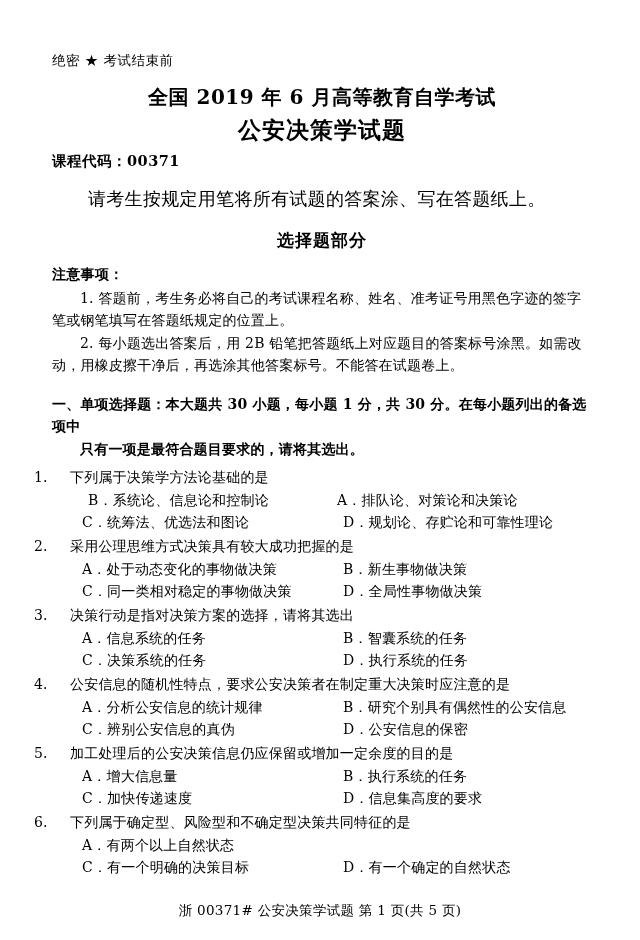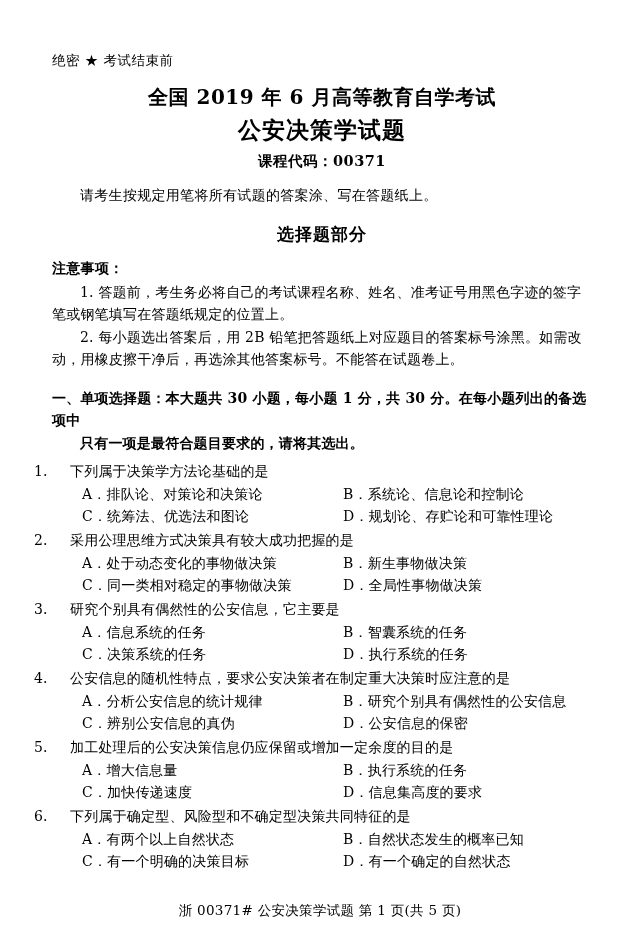--- a/index.html
+++ b/index.html
@@ -35,28 +35,27 @@
     margin: 6px 0 4px 0;
   }
   .title-sub {
     text-align: center;
     font-size: 23px;
     font-weight: bold;
     letter-spacing: 1px;
     margin: 4px 0 6px 0;
   }
   .course-code {
-    text-align: center;
     font-size: 14.5px;
     font-weight: bold;
     margin: 2px 0 16px 0;
     letter-spacing: 0.5px;
   }
   .notice-line {
-    font-size: 14px;
+    font-size: 18px;
     text-indent: 2em;
     margin: 4px 0 18px 0;
     letter-spacing: 0.3px;
   }
   .section-title {
     text-align: center;
     font-size: 17px;
     font-weight: bold;
     letter-spacing: 1px;
     margin: 10px 0 14px 0;
@@ -145,22 +144,22 @@
   <div class="big-q">
     <span>一、单项选择题：本大题共 30 小题，每小题 1 分，共 30 分。在每小题列出的备选项中</span>
     <span class="l2">只有一项是最符合题目要求的，请将其选出。</span>
   </div>
 
   <div class="question">
     <div class="q-stem">
       <span class="q-num">1.</span><span>下列属于决策学方法论基础的是</span>
     </div>
     <div class="opts">
+      <div class="opt-col right">B．系统论、信息论和控制论</div>
       <div class="opt-col">A．排队论、对策论和决策论</div>
-      <div class="opt-col right">B．系统论、信息论和控制论</div>
     </div>
     <div class="opts">
       <div class="opt-col">C．统筹法、优选法和图论</div>
       <div class="opt-col right">D．规划论、存贮论和可靠性理论</div>
     </div>
   </div>
 
   <div class="question">
     <div class="q-stem">
       <span class="q-num">2.</span><span>采用公理思维方式决策具有较大成功把握的是</span>
@@ -170,21 +169,21 @@
       <div class="opt-col right">B．新生事物做决策</div>
     </div>
     <div class="opts">
       <div class="opt-col">C．同一类相对稳定的事物做决策</div>
       <div class="opt-col right">D．全局性事物做决策</div>
     </div>
   </div>
 
   <div class="question">
     <div class="q-stem">
-      <span class="q-num">3.</span><span>研究个别具有偶然性的公安信息，它主要是</span>
+      <span class="q-num">3.</span><span>决策行动是指对决策方案的选择，请将其选出</span>
     </div>
     <div class="opts">
       <div class="opt-col">A．信息系统的任务</div>
       <div class="opt-col right">B．智囊系统的任务</div>
     </div>
     <div class="opts">
       <div class="opt-col">C．决策系统的任务</div>
       <div class="opt-col right">D．执行系统的任务</div>
     </div>
   </div>
@@ -216,21 +215,20 @@
       <div class="opt-col right">D．信息集高度的要求</div>
     </div>
   </div>
 
   <div class="question">
     <div class="q-stem">
       <span class="q-num">6.</span><span>下列属于确定型、风险型和不确定型决策共同特征的是</span>
     </div>
     <div class="opts">
       <div class="opt-col">A．有两个以上自然状态</div>
-      <div class="opt-col right">B．自然状态发生的概率已知</div>
     </div>
     <div class="opts">
       <div class="opt-col">C．有一个明确的决策目标</div>
       <div class="opt-col right">D．有一个确定的自然状态</div>
     </div>
   </div>
 
   <div class="footer">浙 00371# 公安决策学试题 第 1 页(共 5 页)</div>
 
 </div>

